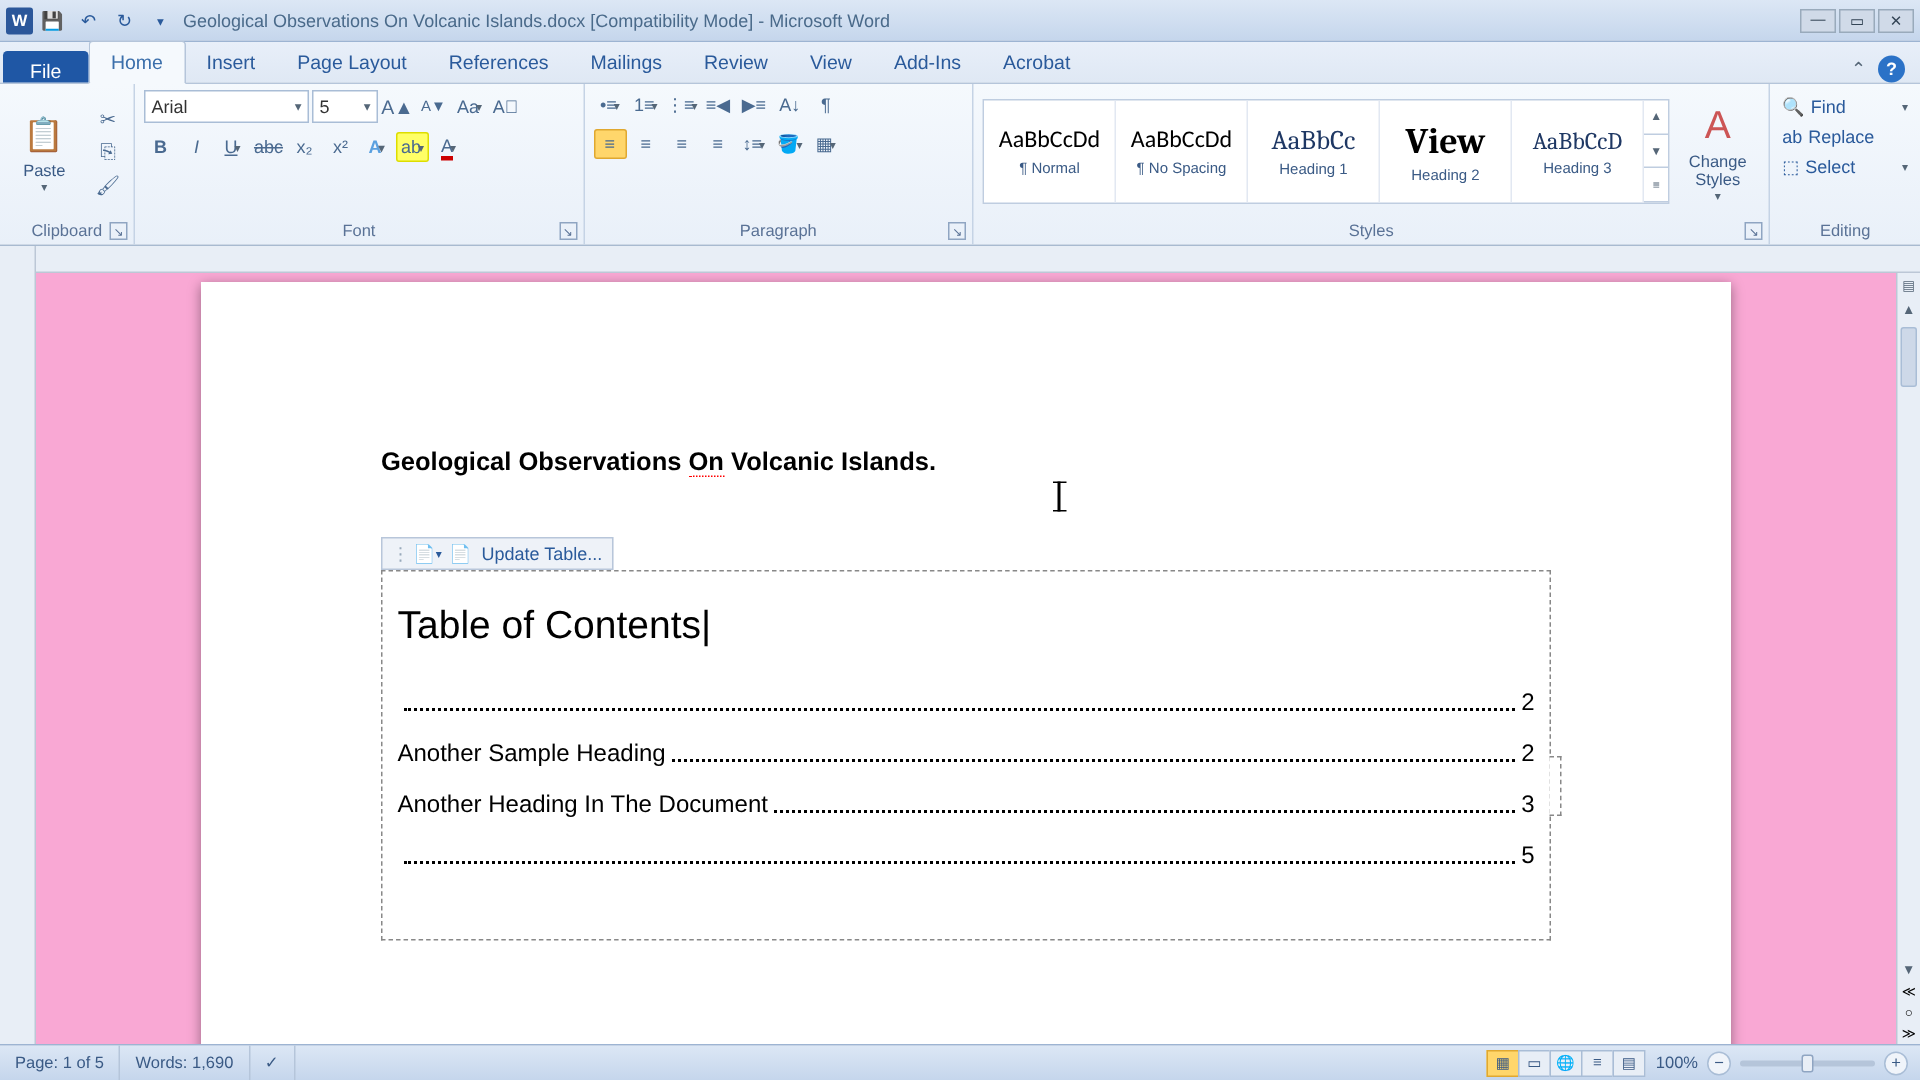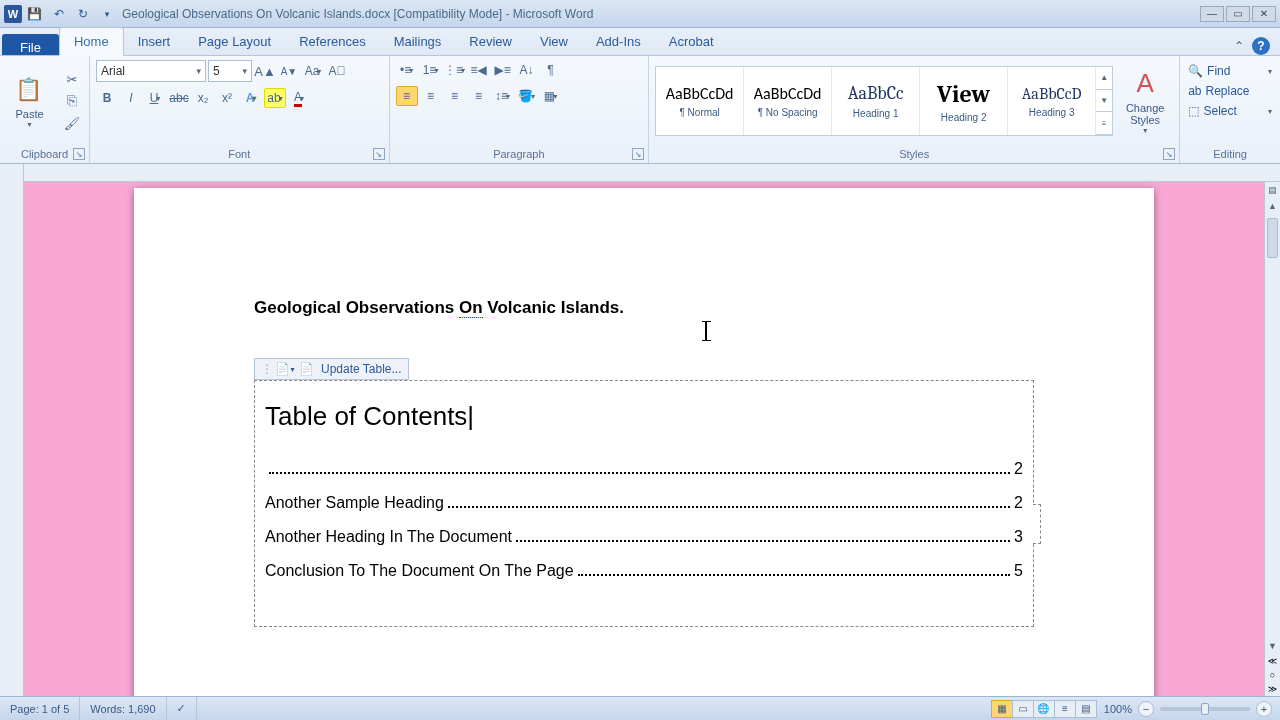--- a/index.html
+++ b/index.html
@@ -311,21 +311,20 @@
               <span class="txt">Another Sample Heading</span>
               <span class="dots"></span>
               <span class="pg">2</span>
             </div>
           <div class="toc-row">
               <span class="txt">Another Heading In The Document</span>
               <span class="dots"></span>
               <span class="pg">3</span>
             </div>
           <div class="toc-row">
-              <span class="txt">Conclusion To The Document On The Page</span>
               <span class="dots"></span>
               <span class="pg">5</span>
             </div>
           <div class="toc-tab"></div>
         </div>
       </div>
     </div>
     <div class="scroll-v">
       <div class="arrow">▤</div>
       <div class="arrow">▲</div>

